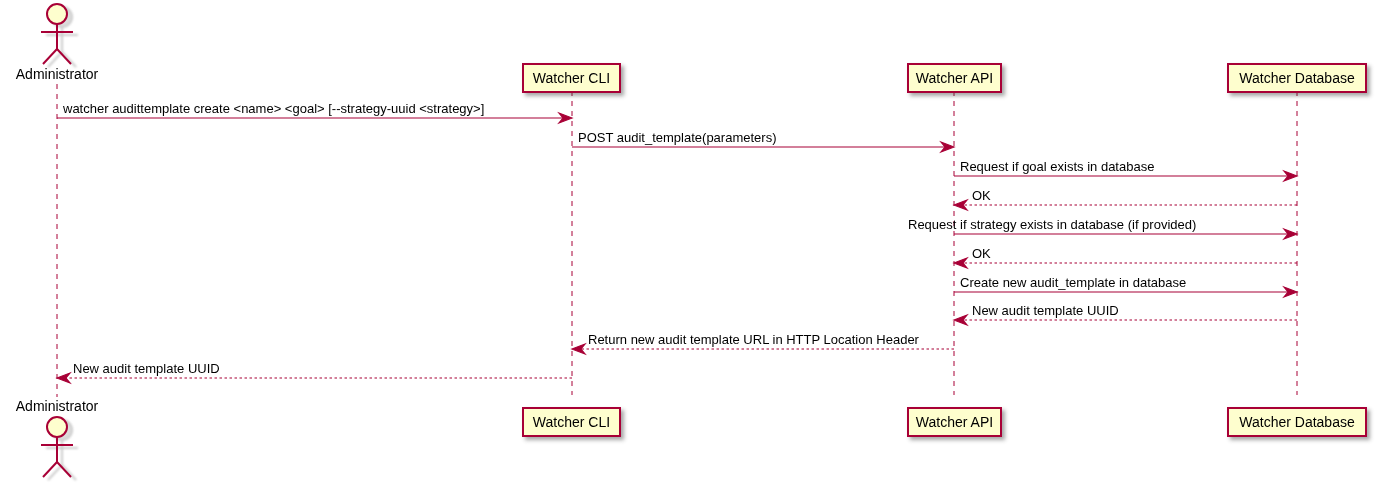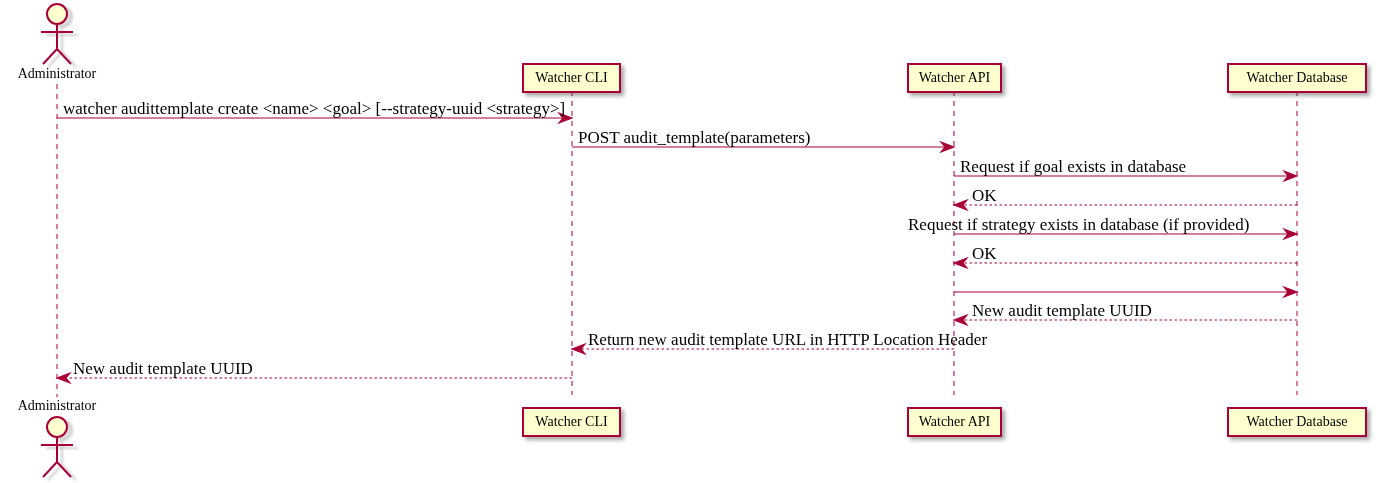--- a/index.html
+++ b/index.html
@@ -6,21 +6,21 @@
     --accent:#A80036;
     --fill:#FEFECE;
     --ink:#000000;
     --bg:#FFFFFF;
   }
   html,body{margin:0;padding:0;background:var(--bg);}
   .canvas{
     position:relative;
     width:1379px;height:483px;
     background:var(--bg);
-    font-family:Liberation Serif, serif;
+    font-family:Liberation Sans, sans-serif;
     overflow:hidden;
     border-radius:18px;
   }
   .layer{position:absolute;left:0;top:0;}
   .participant{
     position:absolute;
     height:26px;
     background:var(--fill);
     border:2px solid var(--accent);
     box-shadow:3px 3px 4px rgba(60,60,60,0.45);
@@ -30,21 +30,21 @@
     margin-top:12px;
   }
   .actor-label{
     position:absolute;
     transform:translateX(-50%);
     font-size:14px;color:var(--ink);
     white-space:nowrap;
   }
   .msg{
     position:absolute;
-    font-size:17px;color:var(--ink);
+    font-size:13px;color:var(--ink);
     white-space:nowrap;
     line-height:15px;
   }
 </style>
 </head>
 <body>
 
 <div class="canvas">
 
   <svg class="layer" width="1379" height="483" viewBox="0 0 1379 483">
@@ -154,17 +154,18 @@
   <div class="participant" style="left:522px;top:395px;width:95px;">Watcher CLI</div>
   <div class="participant" style="left:907px;top:395px;width:91px;">Watcher API</div>
   <div class="participant" style="left:1227px;top:395px;width:136px;">Watcher Database</div>
 
   <div class="msg" style="left:63px;top:101px;">watcher audittemplate create &lt;name&gt; &lt;goal&gt; [--strategy-uuid &lt;strategy&gt;]</div>
   <div class="msg" style="left:960px;top:159px;">Request if goal exists in database</div>
   <div class="msg" style="left:578px;top:130px;">POST audit_template(parameters)</div>
   <div class="msg" style="left:972px;top:188px;">OK</div>
   <div class="msg" style="left:908px;top:217px;">Request if strategy exists in database (if provided)</div>
   <div class="msg" style="left:972px;top:246px;">OK</div>
+  <div class="msg" style="left:960px;top:275px;">Create new audit_template in database</div>
   <div class="msg" style="left:972px;top:303px;">New audit template UUID</div>
   <div class="msg" style="left:588px;top:332px;">Return new audit template URL in HTTP Location Header</div>
   <div class="msg" style="left:73px;top:361px;">New audit template UUID</div>
 
 </div>
 
 </body></html>

